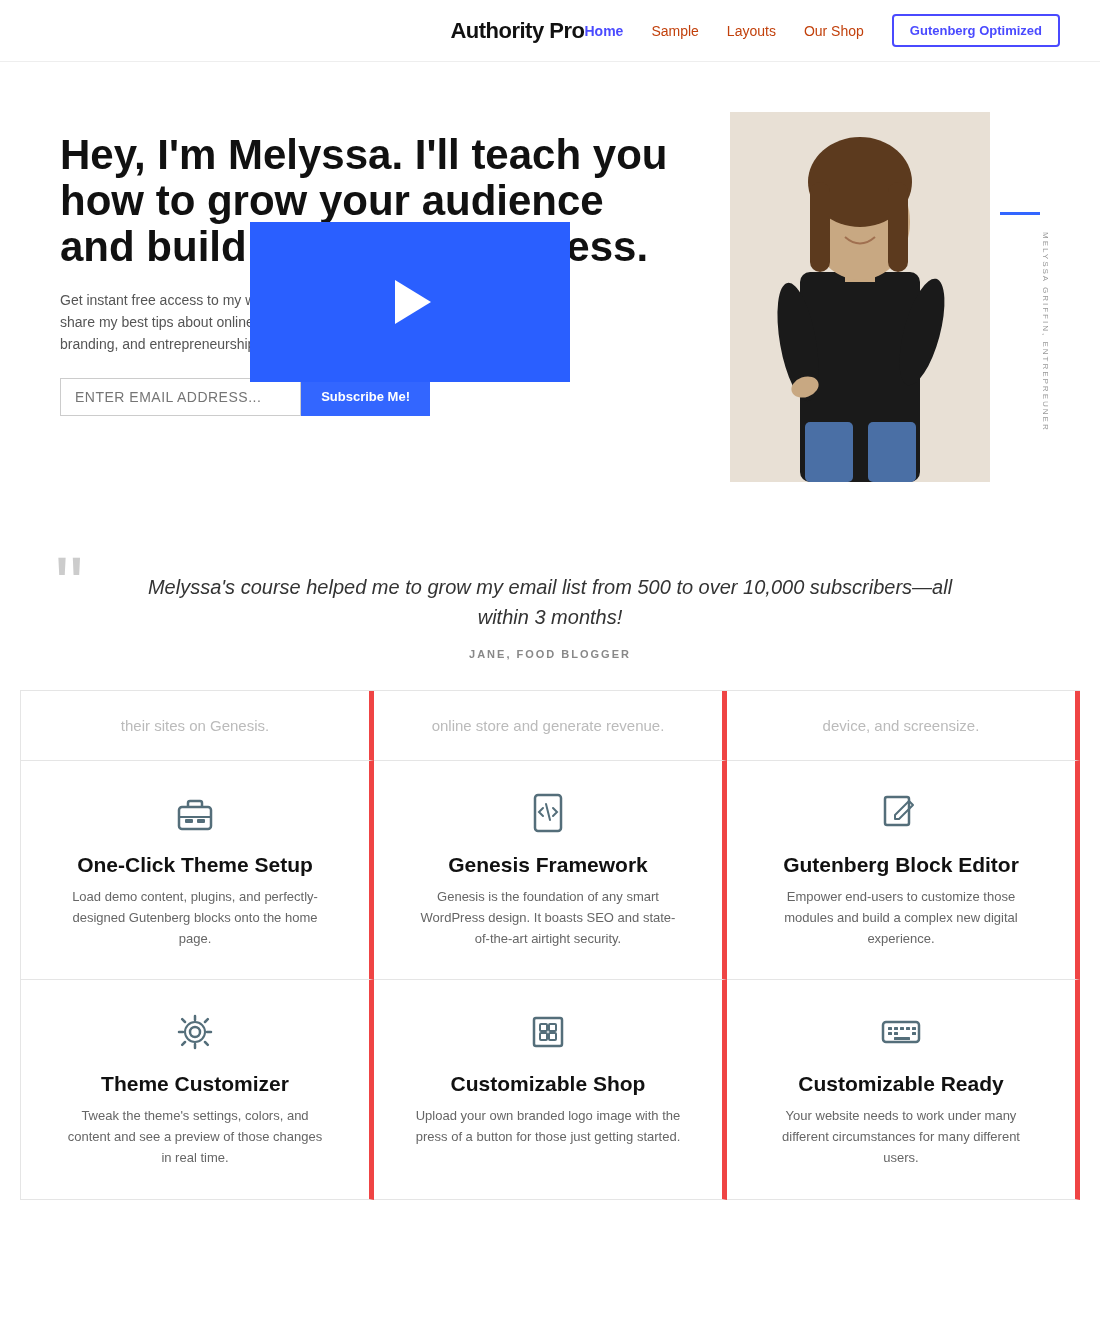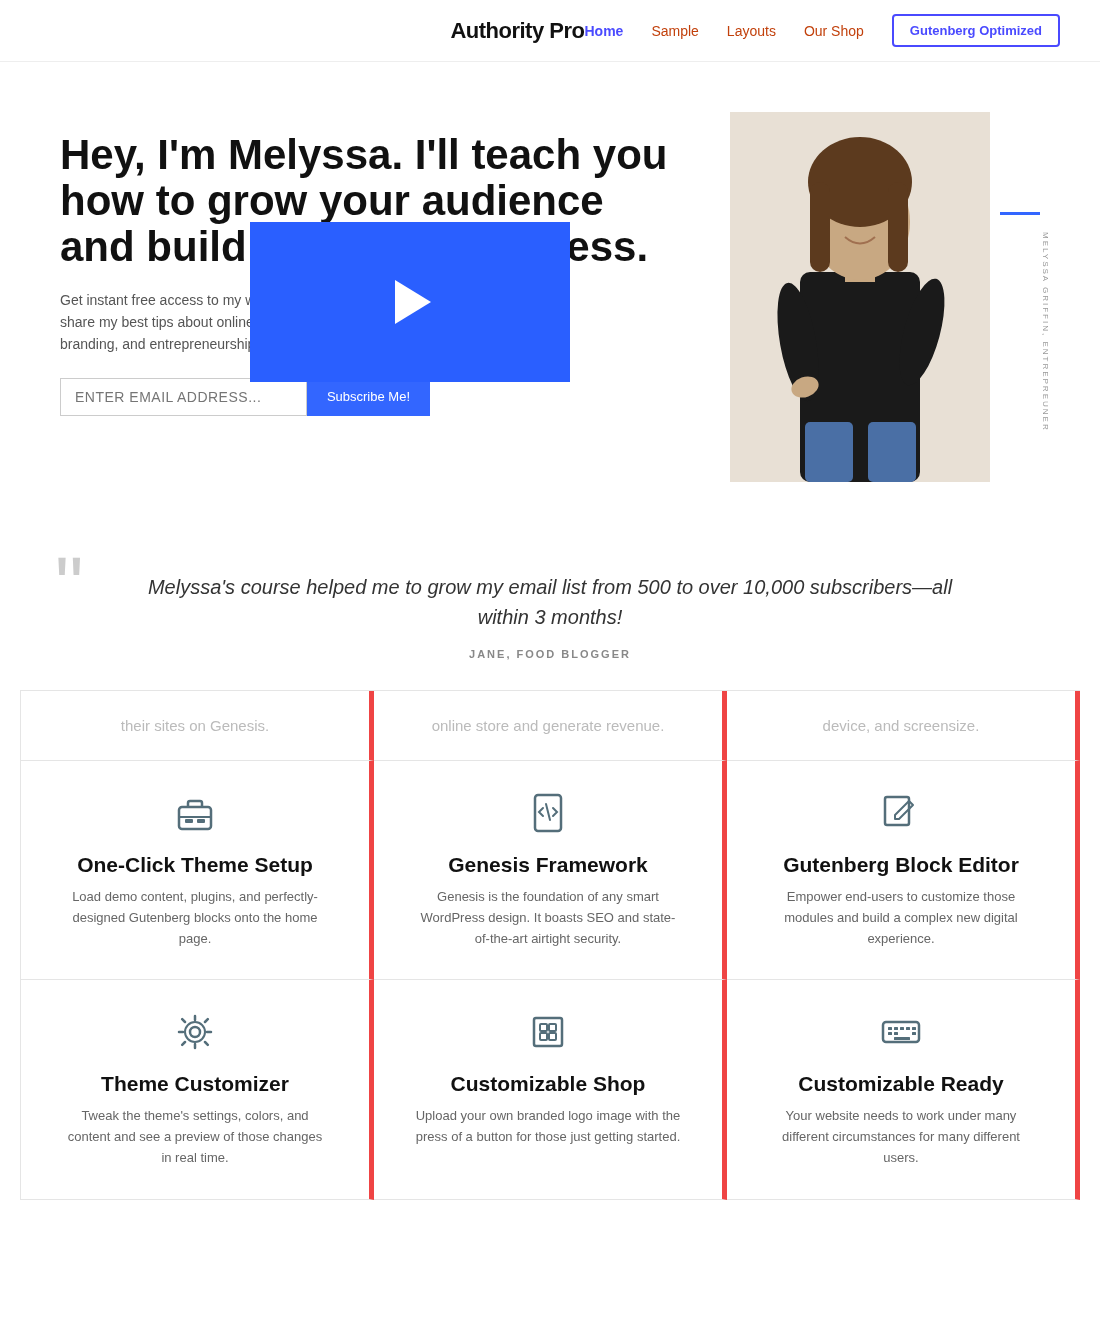--- a/index.html
+++ b/index.html
@@ -82,21 +82,21 @@
       letter-spacing: 0.5px;
       outline: none;
       background: #fff;
     }
     .subscribe-btn {
       background: #3366ff;
       color: #fff;
       border: none;
       padding: 10px 20px;
       font-size: 13px;
-      font-weight: 400;
+      font-weight: 700;
       cursor: pointer;
       white-space: nowrap;
     }
 
     
     .video-overlay {
       position: absolute;
       left: 250px;
       top: 160px;
       width: 320px;

